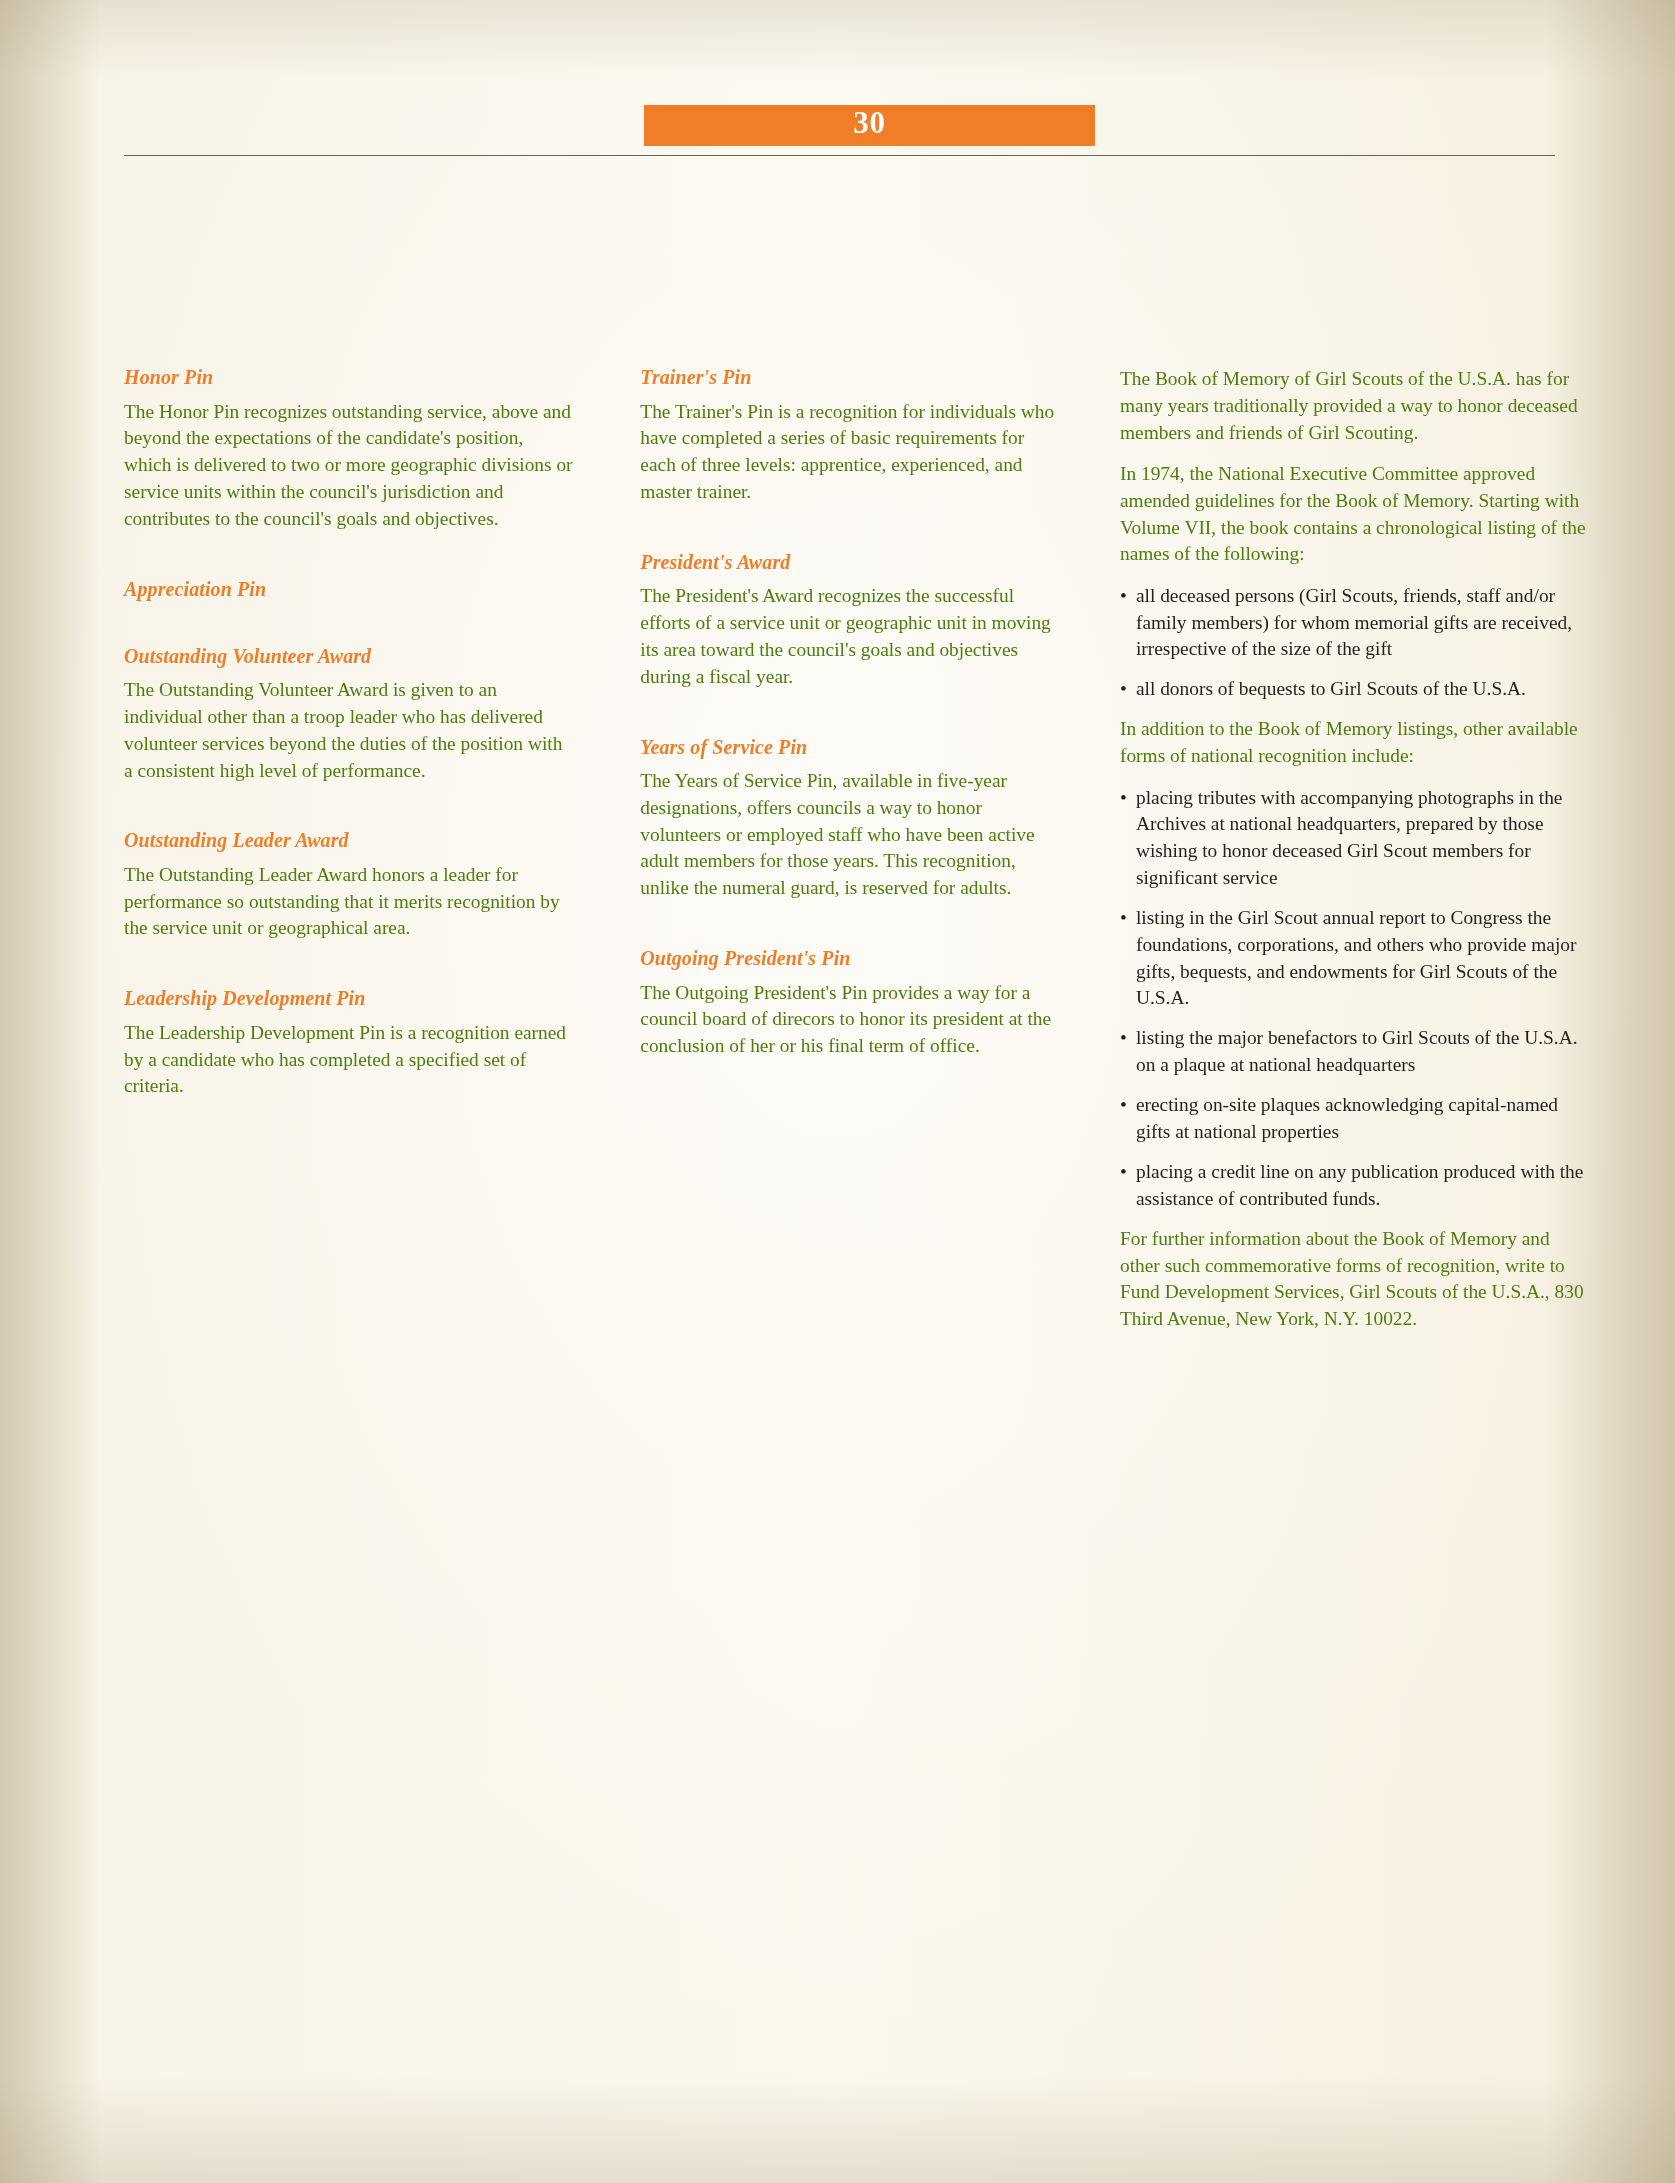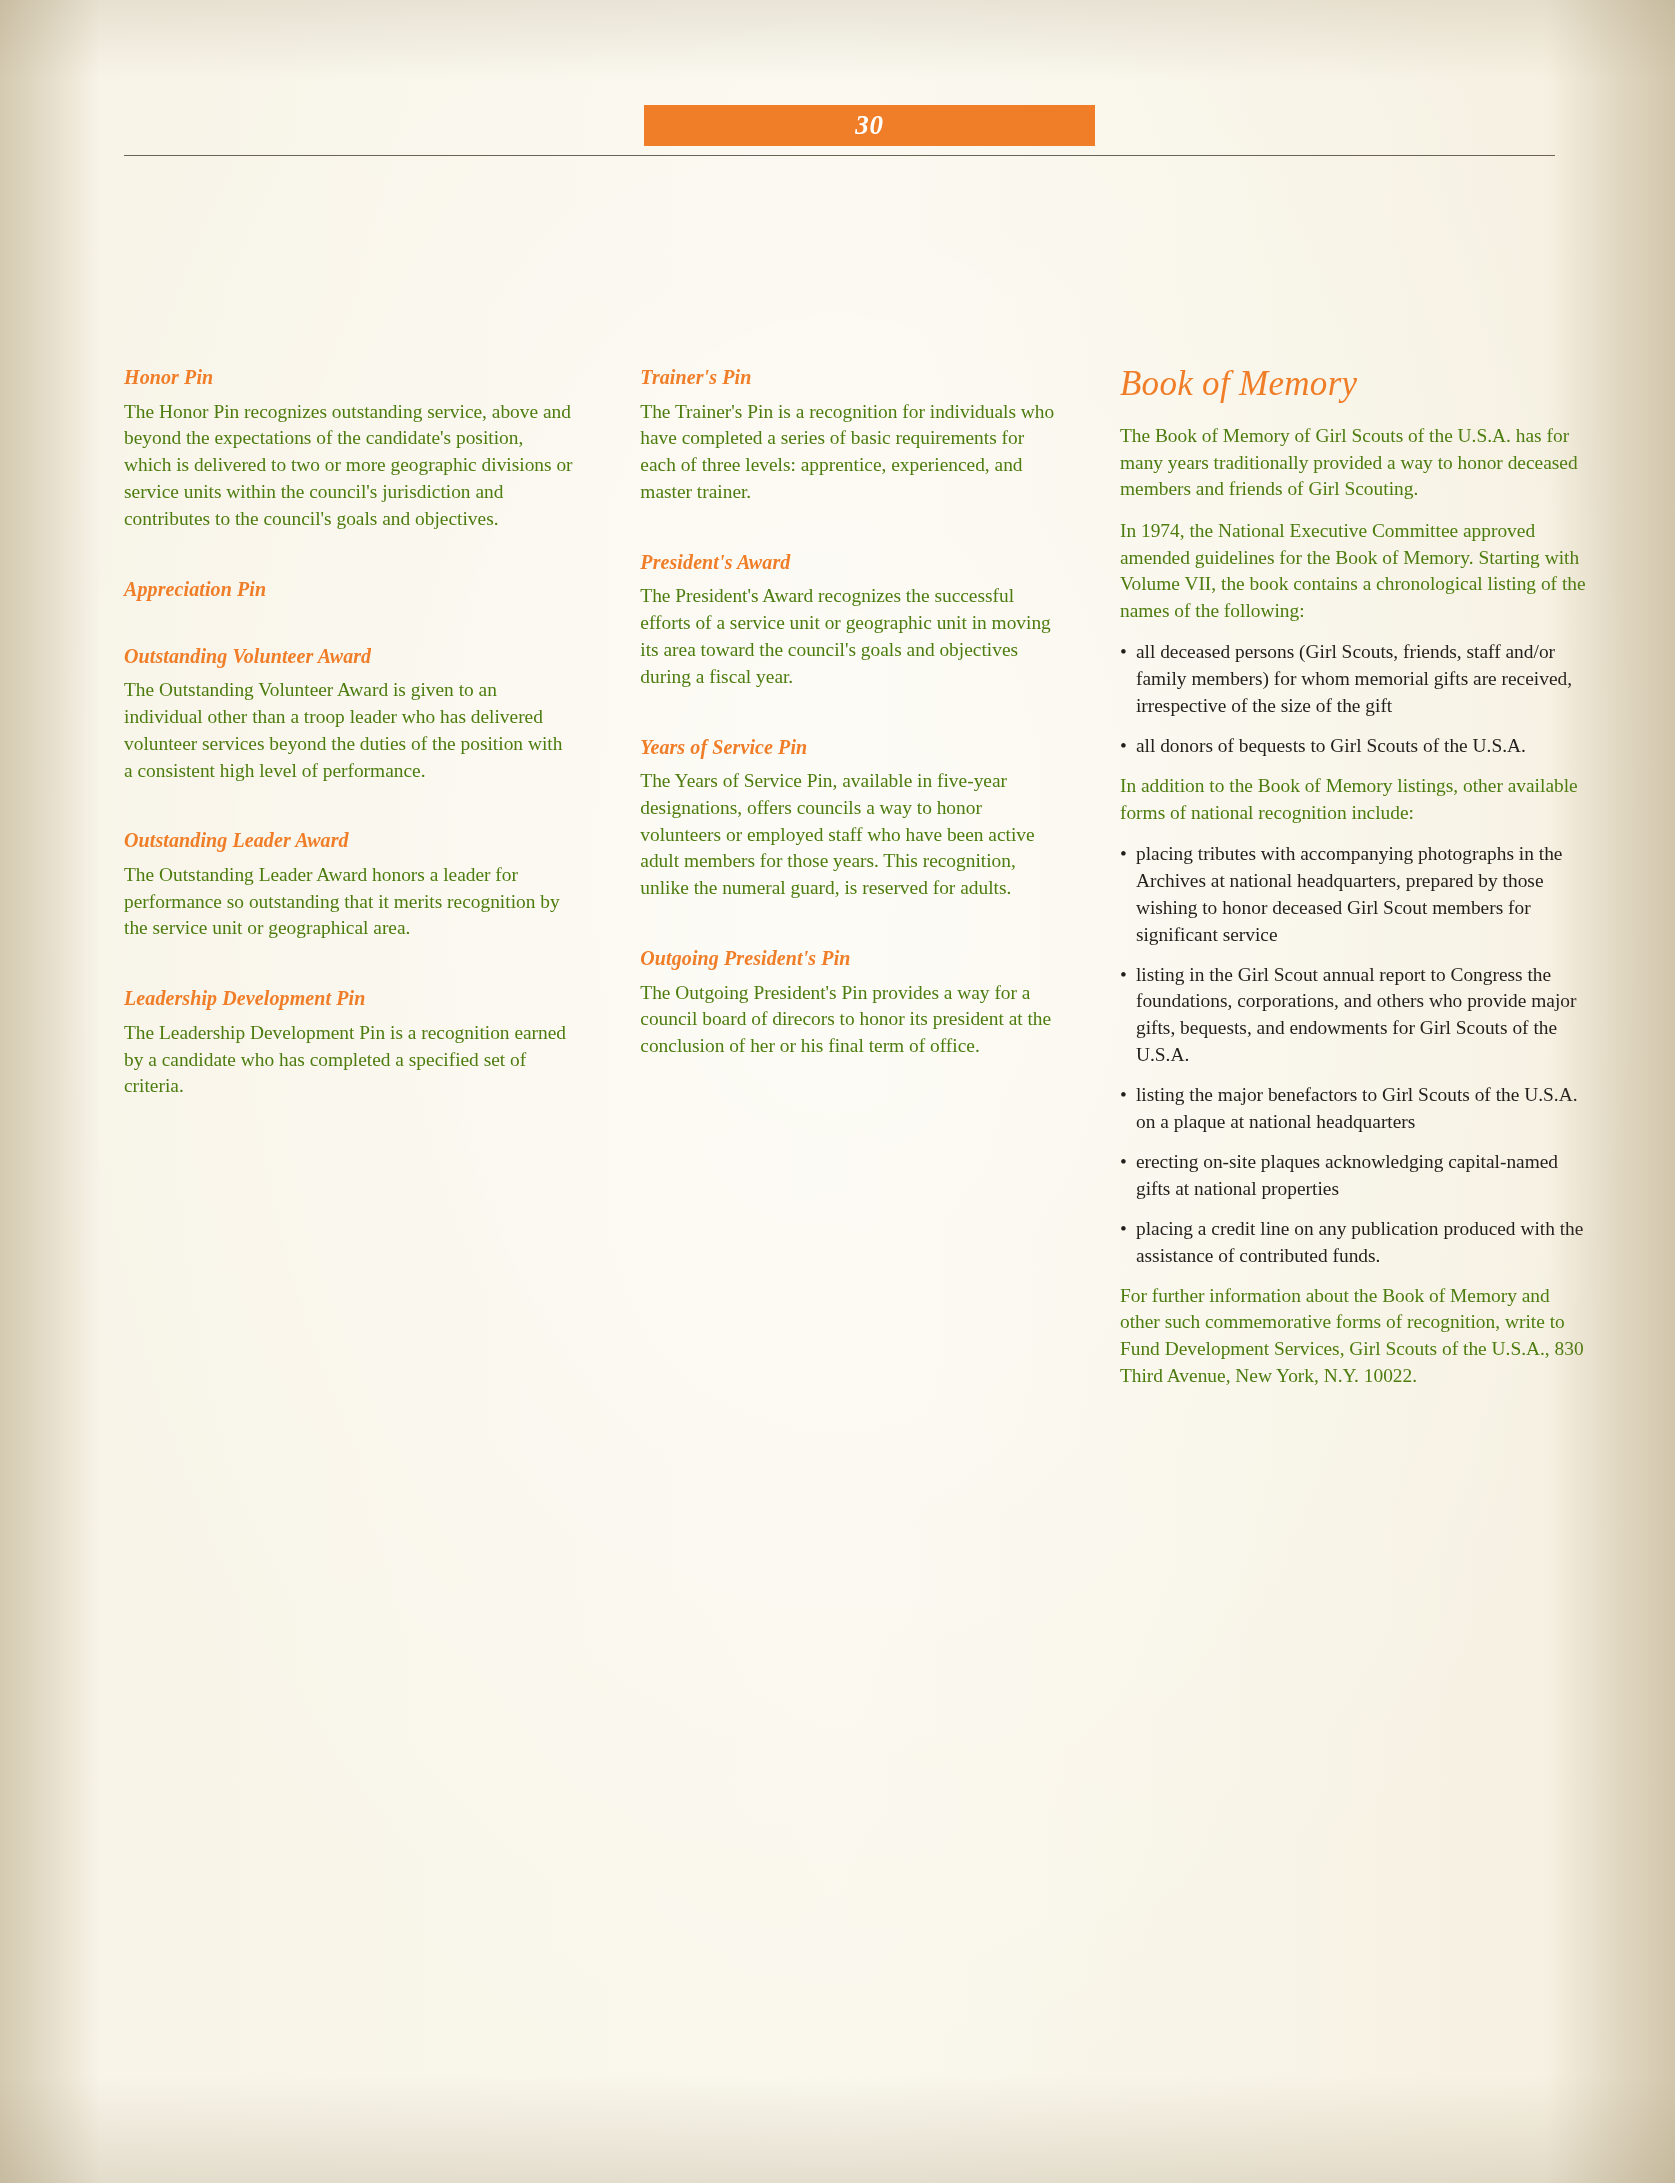--- a/index.html
+++ b/index.html
@@ -60,27 +60,25 @@
   
   .page-number-band {
     position: absolute;
     left: 644px;
     top: 105px;
     width: 451px;
     height: 41px;
     background: #f07d28;
     color: #ffffff;
     font-family: "Liberation Serif", serif;
-    font-size: 27px;
+    font-size: 31px;
     font-weight: bold;
     display: flex;
-    align-items: center;
     justify-content: center;
     letter-spacing: 0.7px;
-    font-style: italic;
   }
   .header-rule {
     position: absolute;
     left: 124px;
     right: 120px;
     top: 155px;
     height: 1.3px;
     background: #6b6256;
   }
 
@@ -219,21 +217,20 @@
 
       <div class="sec">
         <h3 class="sec-head">Outgoing President's Pin</h3>
         <p class="body">The Outgoing President's Pin provides a way for a council board of direcors to honor its president at the conclusion of her or his final term of office.</p>
       </div>
 
     </div>
 
     <div class="col col-3">
 
-      <h2 class="big-head">Book of Memory</h2>
 
       <p class="body">The Book of Memory of Girl Scouts of the U.S.A. has for many years traditionally provided a way to honor deceased members and friends of Girl Scouting.</p>
       <p class="body">In 1974, the National Executive Committee approved amended guidelines for the Book of Memory. Starting with Volume VII, the book contains a chronological listing of the names of the following:</p>
 
       <ul class="bullets">
         <li>all deceased persons (Girl Scouts, friends, staff and/or family members) for whom memorial gifts are received, irrespective of the size of the gift</li>
         <li>all donors of bequests to Girl Scouts of the U.S.A.</li>
       </ul>
 
       <p class="body tight">In addition to the Book of Memory listings, other available forms of national recognition include:</p>

